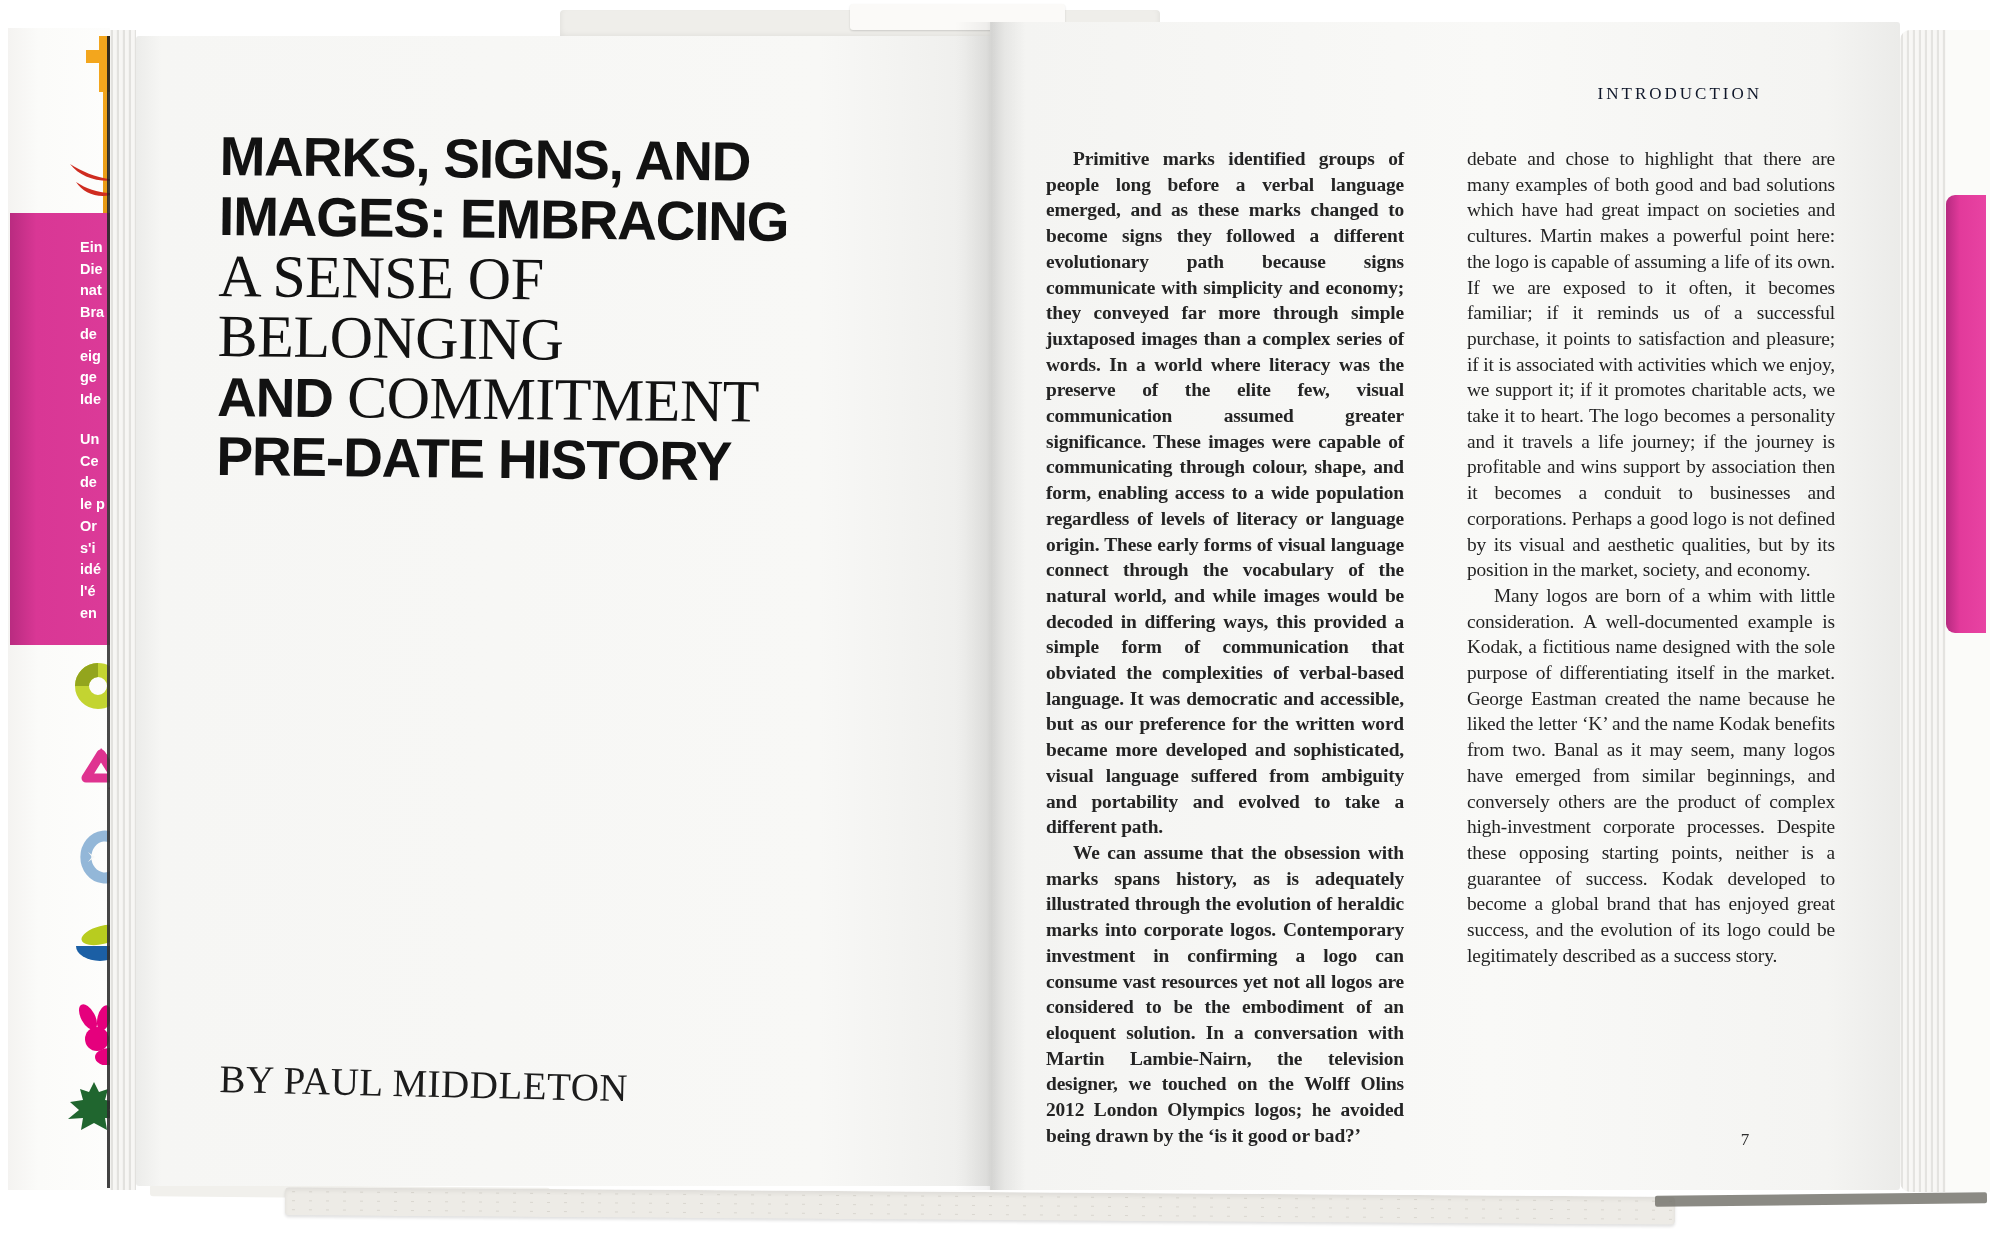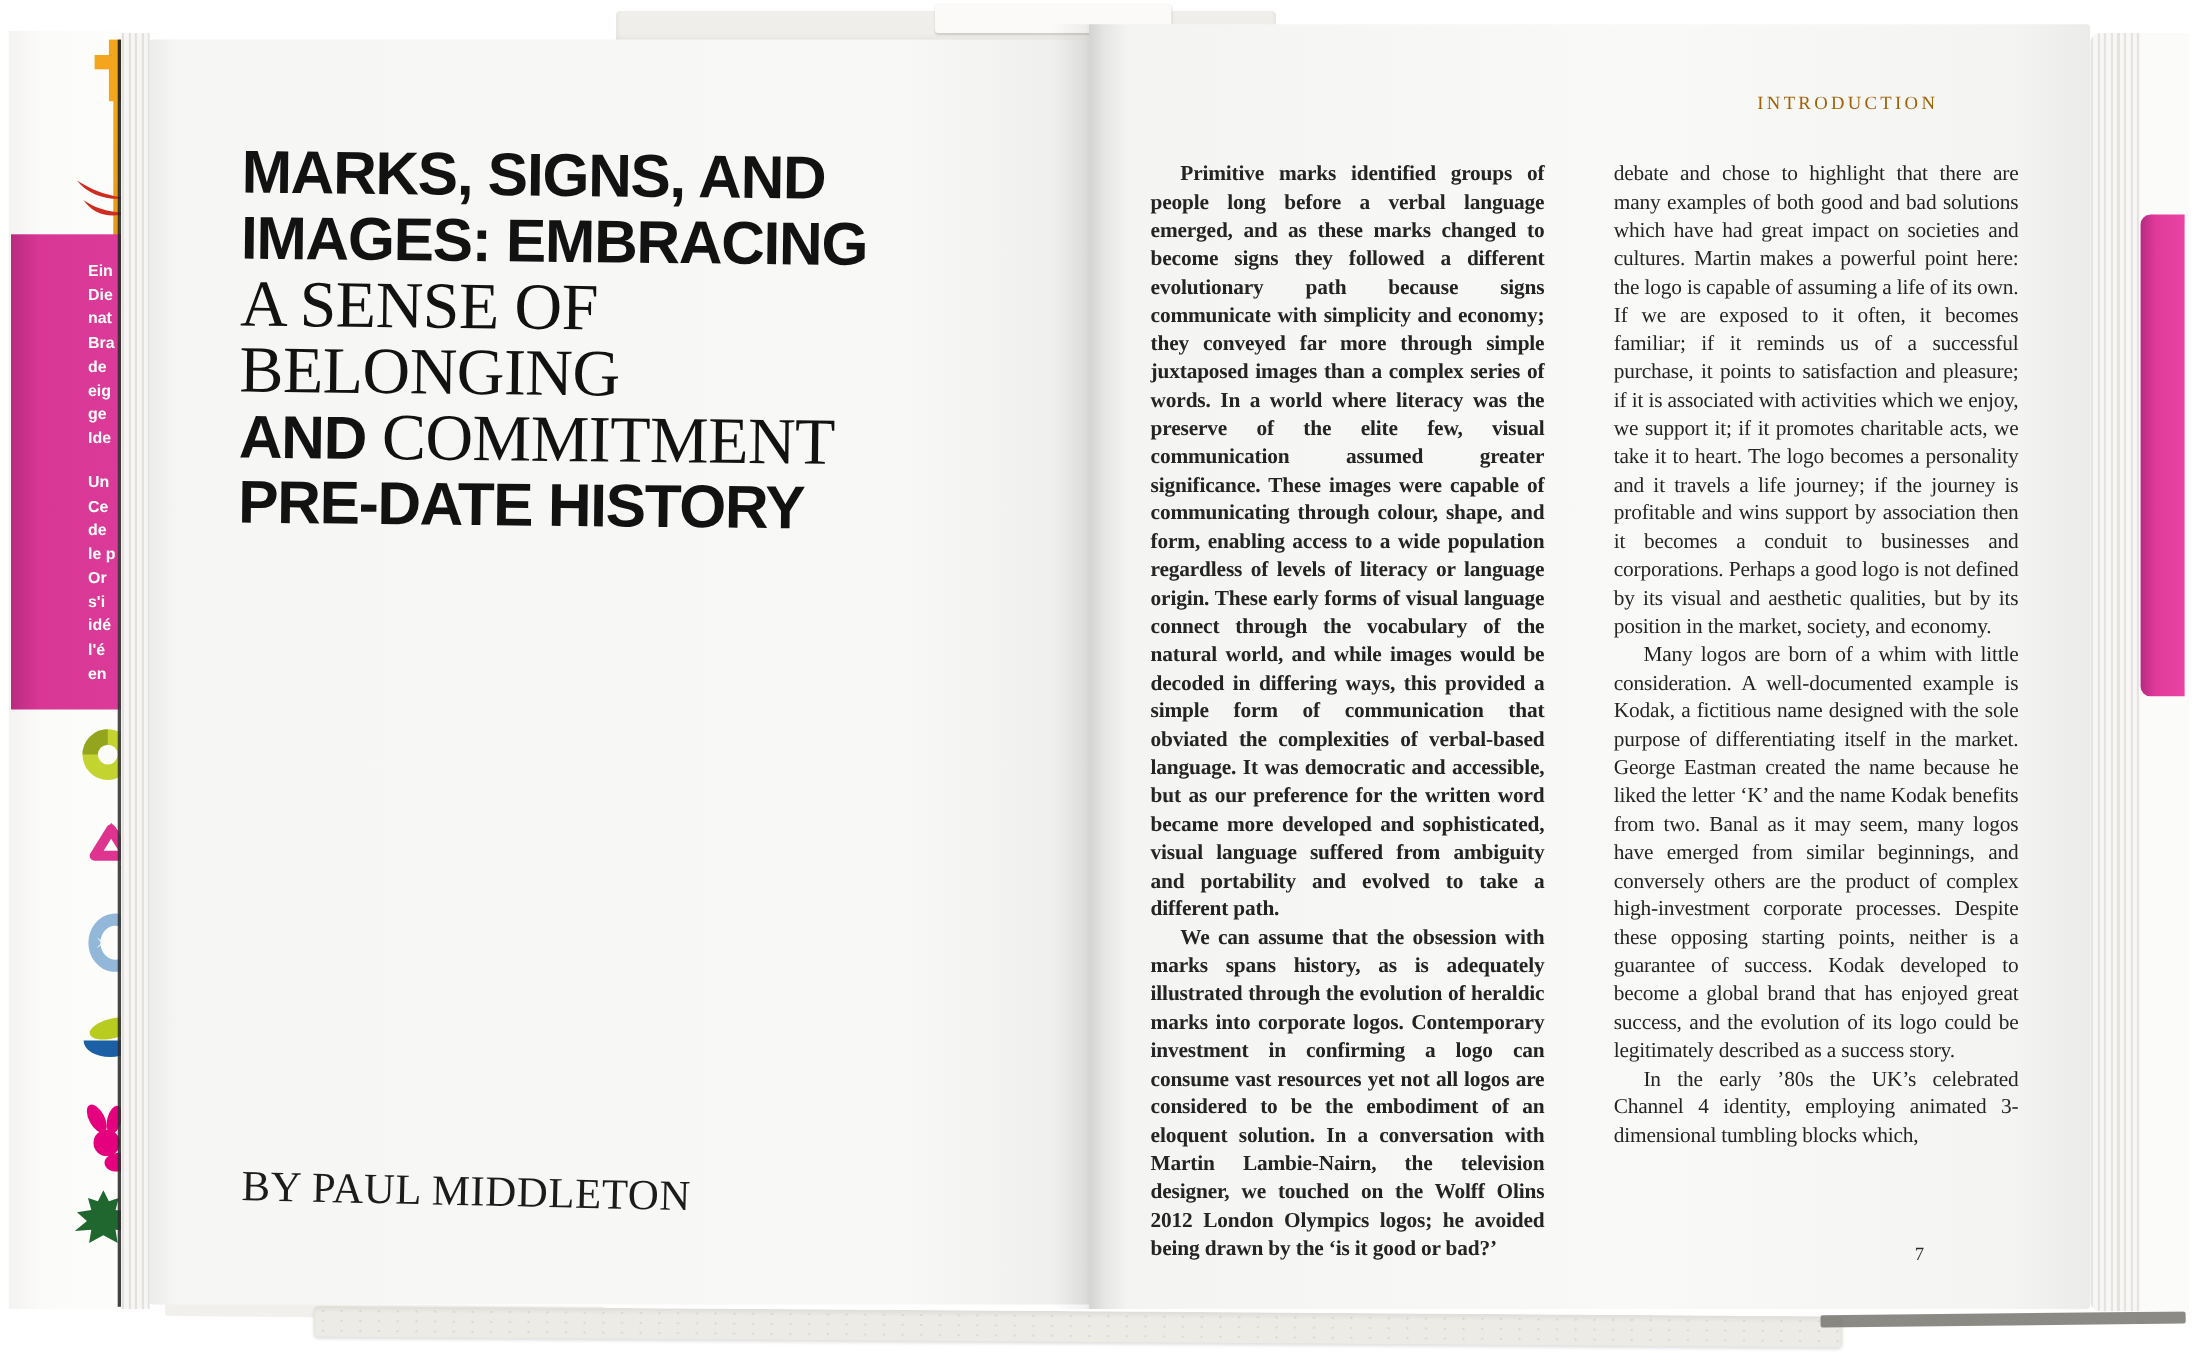--- a/index.html
+++ b/index.html
@@ -64,21 +64,21 @@
         color:#121212;white-space:nowrap;}
   .title-line{height:60px;line-height:60px;}
   .t-sans{font-family:"Liberation Sans", sans-serif;font-weight:700;font-size:55px;letter-spacing:-1.2px;}
   .t-serif{font-family:"Liberation Serif", serif;font-weight:400;font-size:60px;letter-spacing:-.5px;}
   .byline{position:absolute;left:220px;top:1056px;font-family:"Liberation Serif", serif;
         font-size:39px;letter-spacing:.5px;color:#1c1c1c;transform:rotate(1.3deg);transform-origin:0 0;
         white-space:nowrap;}
 
   
   .running-head{position:absolute;left:1450px;top:84px;width:312px;text-align:right;
-        font-size:17px;letter-spacing:3px;color:#a16207;}
+        font-size:17px;letter-spacing:3px;color:#0f172a;}
   .page-col{position:absolute;top:146px;font-size:19.4px;line-height:25.7px;color:#242424;
         letter-spacing:-.15px;}
   .col-1{left:1046px;width:358px;font-weight:bold;}
   .col-2{left:1467px;width:368px;}
   .page-col p{margin:0;text-align:justify;text-indent:27px;hyphens:auto;-webkit-hyphens:auto;}
   .page-col p.noindent{text-indent:0;}
   .folio{position:absolute;left:1718px;top:1130px;width:54px;text-align:center;
         font-size:17px;color:#2e2e2e;}
 </style>
 </head>
@@ -185,19 +185,18 @@
     <div class="running-head">INTRODUCTION</div>
 
     <div class="page-col col-1">
       <p>Primitive marks identified groups of people long before a verbal language emerged, and as these marks changed to become signs they followed a different evolutionary path because signs communicate with simplicity and economy; they conveyed far more through simple juxtaposed images than a complex series of words. In a world where literacy was the preserve of the elite few, visual communication assumed greater significance. These images were capable of communicating through colour, shape, and form, enabling access to a wide population regardless of levels of literacy or language origin. These early forms of visual language connect through the vocabulary of the natural world, and while images would be decoded in differing ways, this provided a simple form of communication that obviated the complexities of verbal-based language. It was democratic and accessible, but as our preference for the written word became more developed and sophisticated, visual language suffered from ambiguity and portability and evolved to take a different path.</p>
       <p>We can assume that the obsession with marks spans history, as is adequately illustrated through the evolution of heraldic marks into corporate logos. Contemporary investment in confirming a logo can consume vast resources yet not all logos are considered to be the embodiment of an eloquent solution. In a conversation with Martin Lambie-Nairn, the television designer, we touched on the Wolff Olins 2012 London Olympics logos; he avoided being drawn by the ‘is it good or bad?’</p>
     </div>
 
     <div class="page-col col-2">
       <p class="noindent">debate and chose to highlight that there are many examples of both good and bad solutions which have had great impact on societies and cultures. Martin makes a powerful point here: the logo is capable of assuming a life of its own. If we are exposed to it often, it becomes familiar; if it reminds us of a successful purchase, it points to satisfaction and pleasure; if it is associated with activities which we enjoy, we support it; if it promotes charitable acts, we take it to heart. The logo becomes a personality and it travels a life journey; if the journey is profitable and wins support by association then it becomes a conduit to businesses and corporations. Perhaps a good logo is not defined by its visual and aesthetic qualities, but by its position in the market, society, and economy.</p>
       <p>Many logos are born of a whim with little consideration. A well-documented example is Kodak, a fictitious name designed with the sole purpose of differentiating itself in the market. George Eastman created the name because he liked the letter ‘K’ and the name Kodak benefits from two. Banal as it may seem, many logos have emerged from similar beginnings, and conversely others are the product of complex high-investment corporate processes. Despite these opposing starting points, neither is a guarantee of success. Kodak developed to become a global brand that has enjoyed great success, and the evolution of its logo could be legitimately described as a success story.</p>
-      <p>In the early ’80s the UK’s celebrated Channel 4 identity, employing animated 3-dimensional tumbling blocks which,</p>
     </div>
 
     <div class="folio">7</div>
 
   </div>
 </div>
 
 </body></html>

